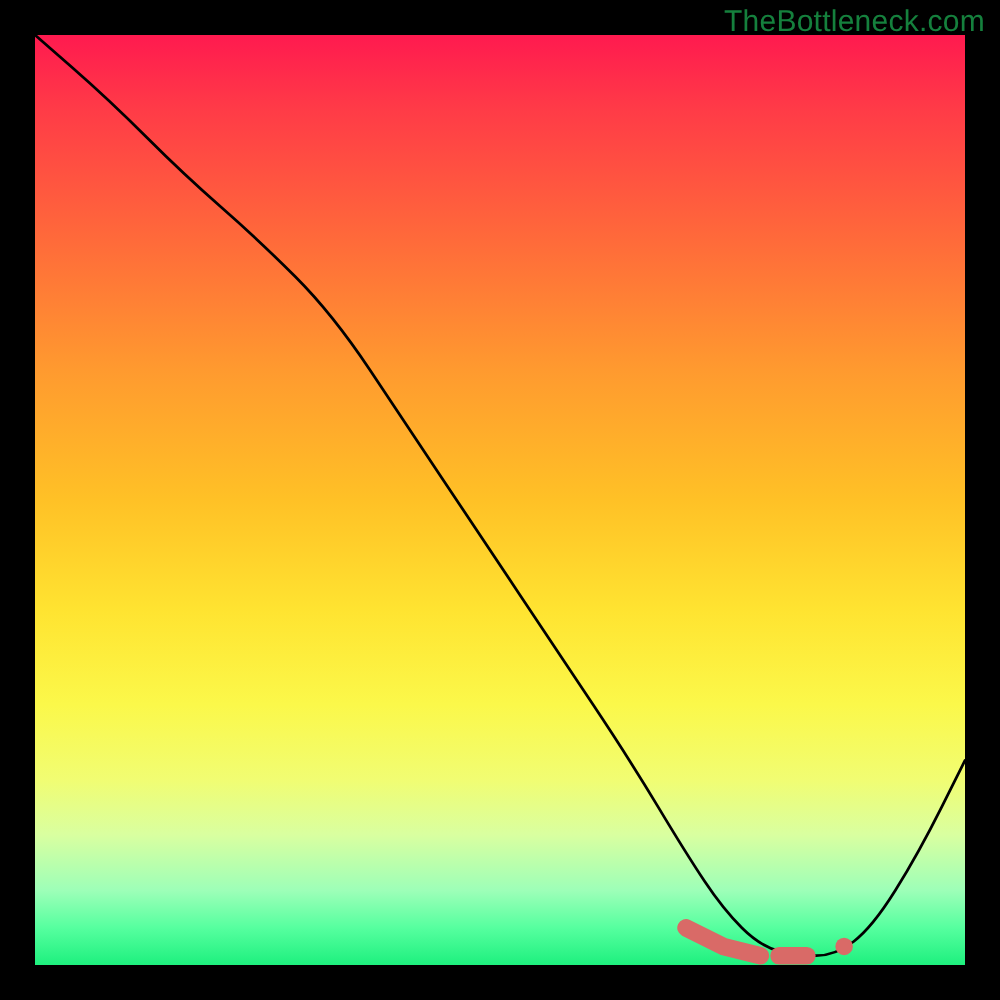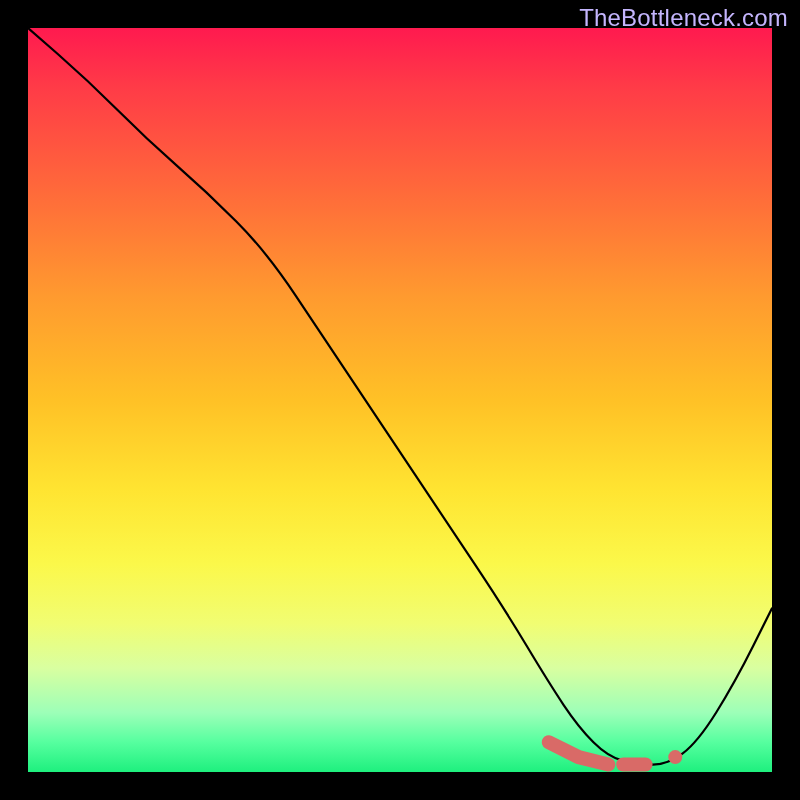--- a/index.html
+++ b/index.html
@@ -29,21 +29,21 @@
       #d9ffa0 86%,
       #9dffb8 92%,
       #56ff9f 96%,
       #1ef07e 100%
     );
   }
   .watermark {
     position: absolute;
     top: 4px;
     right: 12px;
-    color: #c4b5fd;
+    color: #15803d;
     font-size: 24px;
     font-weight: 400;
     letter-spacing: 0.2px;
     z-index: 10;
   }
   svg.plot {
     position: absolute;
     left: 0;
     top: 0;
     width: 744px;

